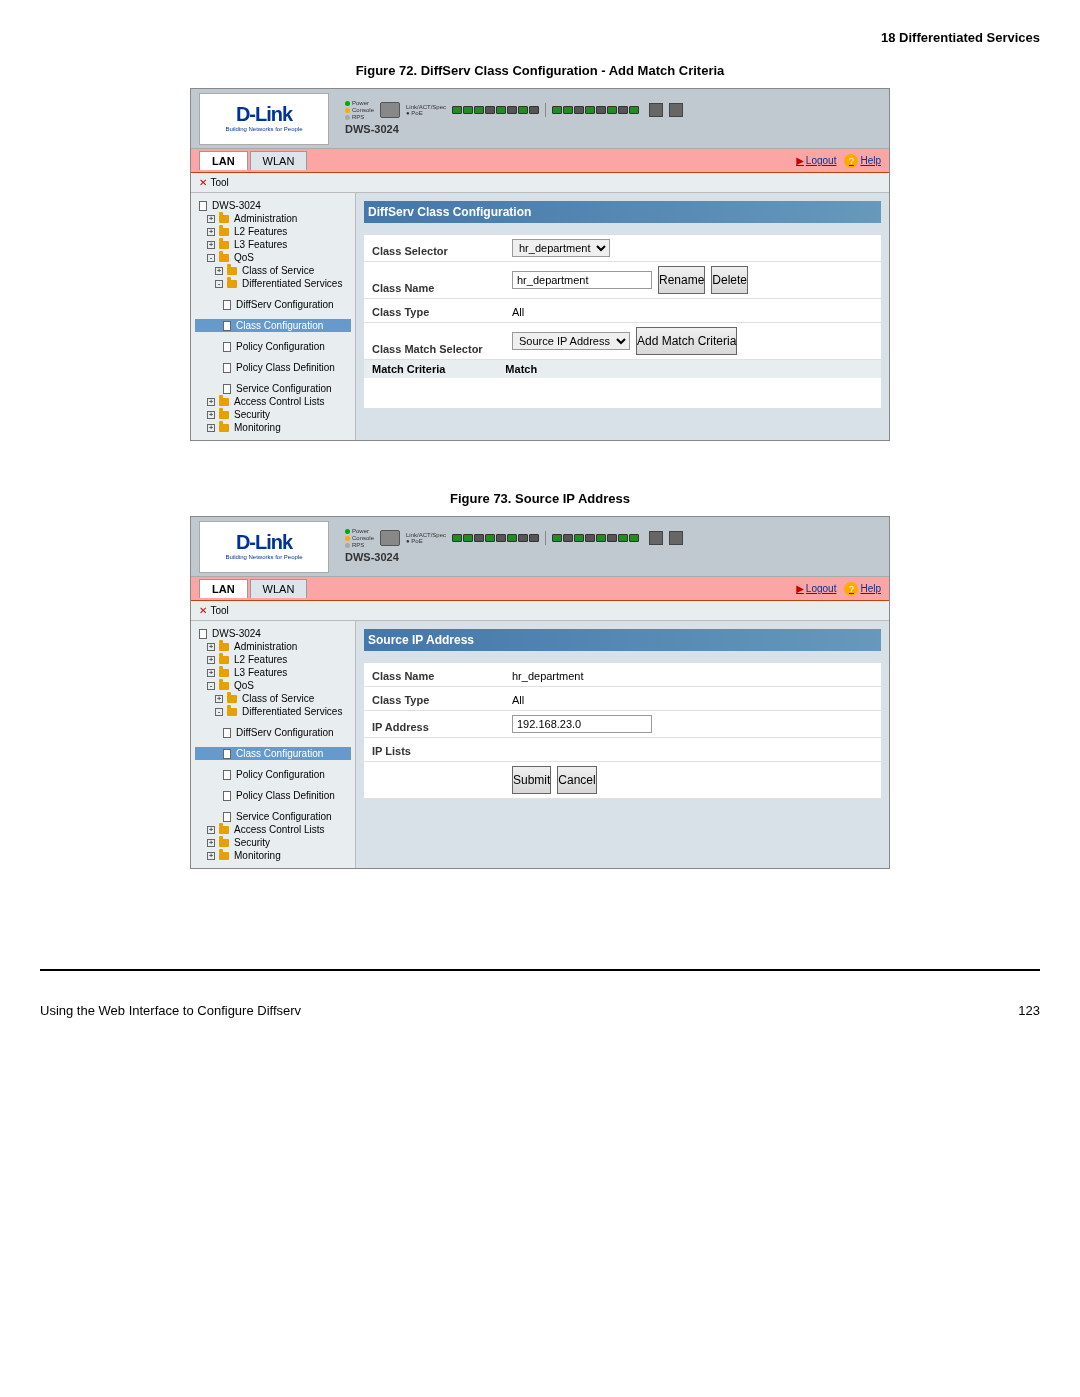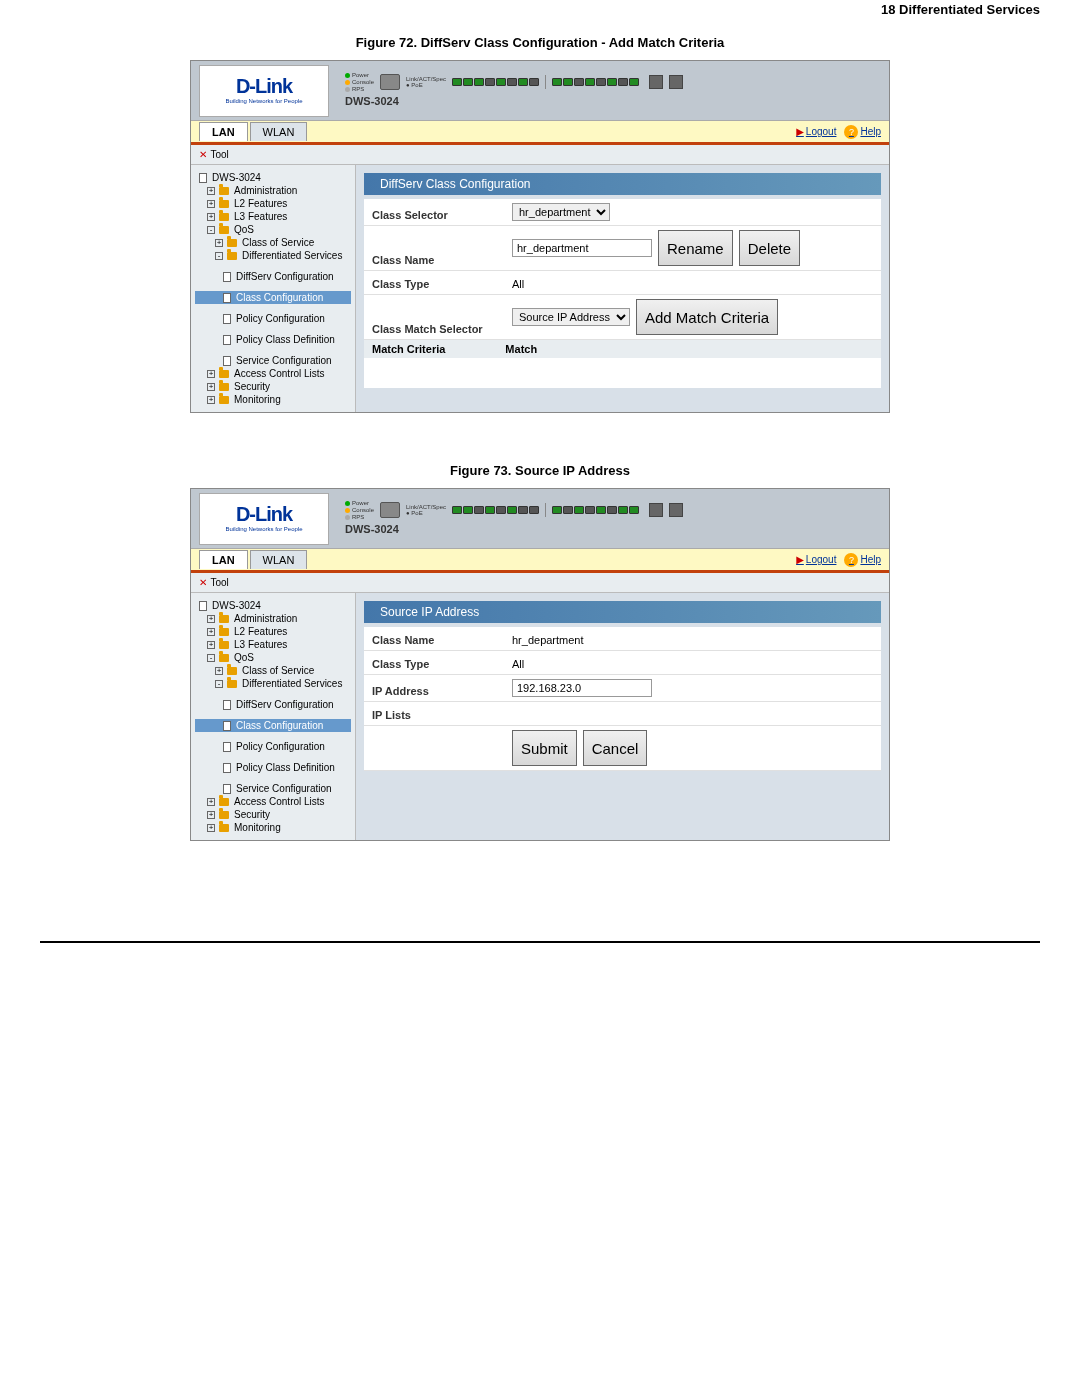--- a/index.html
+++ b/index.html
@@ -7,21 +7,21 @@
       width: 1080px;
       min-height: 1397px;
       background: #fff;
       font-family: Arial, sans-serif;
       font-size: 13px;
       color: #000;
     }
 
     .page-header {
       text-align: right;
-      padding: 2px 40px 8px 40px;
+      padding: 30px 40px 8px 40px;
       font-size: 13px;
       font-weight: bold;
       color: #000;
     }
 
     .figure-container {
       display: flex;
       flex-direction: column;
       align-items: center;
       padding: 10px 40px;
@@ -132,26 +132,26 @@
       height: 5px;
       border-radius: 50%;
       background: #aaa;
     }
 
     .led.green { background: #0a0; }
     .led.orange { background: #fa0; }
 
     
     .nav-bar {
-      background: #fef9c3;
+      background: #fca5a5;
       height: 24px;
       display: flex;
       align-items: center;
       padding: 0 8px;
-      border-bottom: 3px solid #c2410c;
+      border-bottom: 1px solid #c2410c;
     }
 
     .nav-tab {
       background: #dde4ea;
       padding: 3px 12px;
       border: 1px solid #999;
       border-bottom: none;
       font-size: 11px;
       cursor: pointer;
       margin-right: 2px;
@@ -269,24 +269,24 @@
     
     .content-panel {
       flex: 1;
       padding: 8px;
       background: #d8e0e8;
     }
 
     .panel-title {
       background: linear-gradient(to right, #4477aa, #6699bb);
       color: #fff;
-      font-weight: normal;
+      font-weight: bold;
       font-size: 12px;
-      padding: 4px 16px;
-      margin-bottom: 4px;
+      padding: 4px 4px;
+      margin-bottom: 12px;
     }
 
     .form-row {
       display: flex;
       align-items: flex-end;
       border-bottom: 1px solid #e0e0e0;
       padding: 4px 8px;
       min-height: 24px;
     }
 
@@ -317,24 +317,24 @@
     .form-select {
       border: 1px solid #999;
       padding: 1px 2px;
       font-size: 11px;
       height: 18px;
     }
 
     .btn {
       border: 1px solid #666;
       background: linear-gradient(to bottom, #f0f0f0, #d8d8d8);
-      padding: 2px 8px;
-      font-size: 15px;
+      padding: 2px 0;
+      font-size: 12px;
       cursor: pointer;
-      height: 36px;
+      height: 28px;
     }
 
     .btn-primary {
       background: linear-gradient(to bottom, #f0f0f0, #d8d8d8);
     }
 
     .match-header {
       display: flex;
       padding: 3px 8px;
       background: #e8edf0;
@@ -757,13 +757,17 @@
             </div>
           </div>
         </div>
       </div>
     </div>
   </div>
 </div>
 
 <div style="margin-top: 60px;">
   <div class="separator"></div>
+  <div class="page-footer">
+    <span>Using the Web Interface to Configure Diffserv</span>
+    <span>123</span>
+  </div>
 </div>
 
 </body></html>

